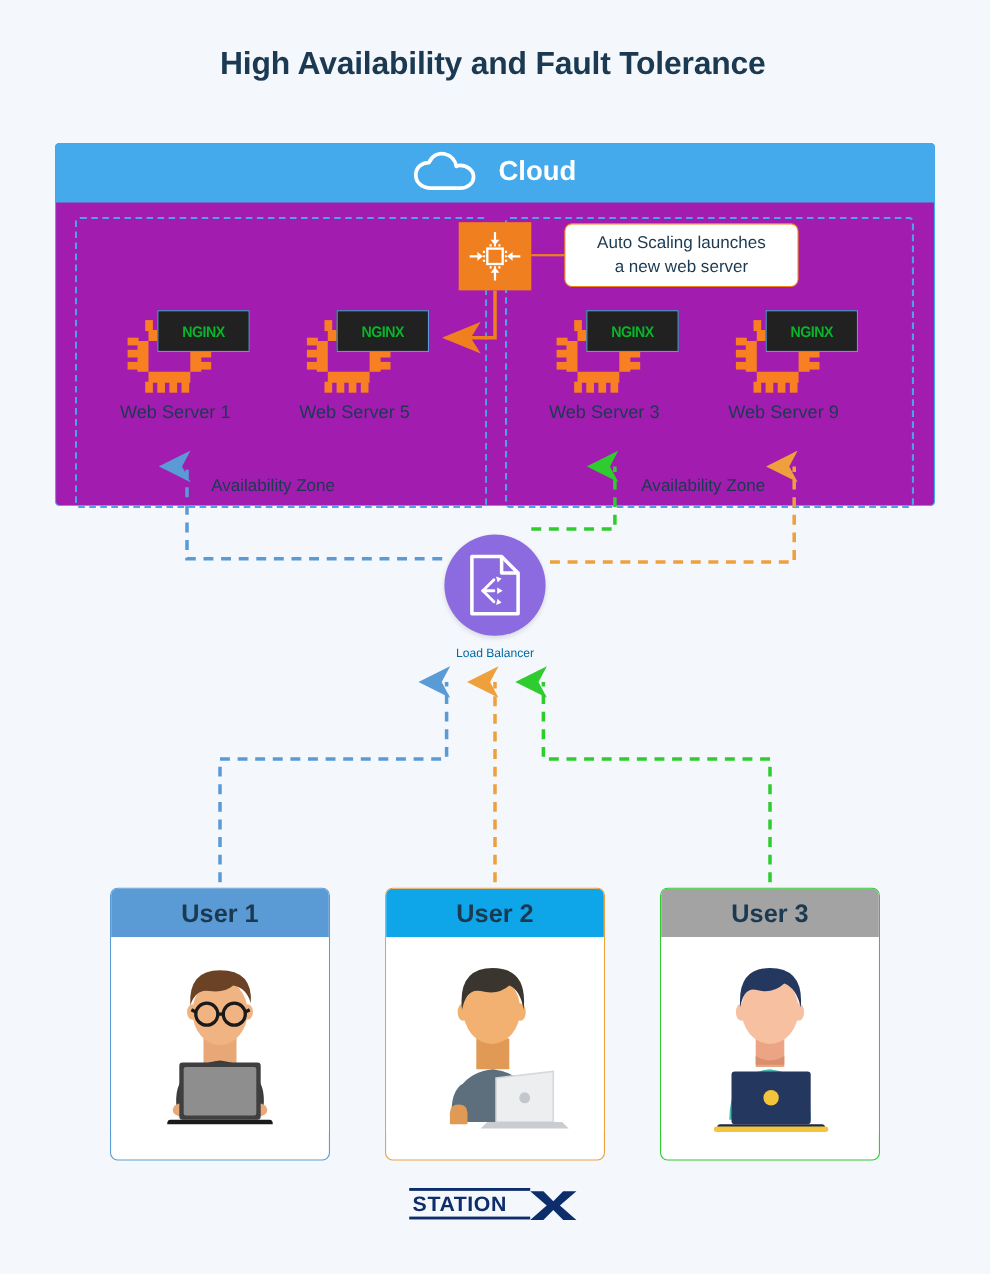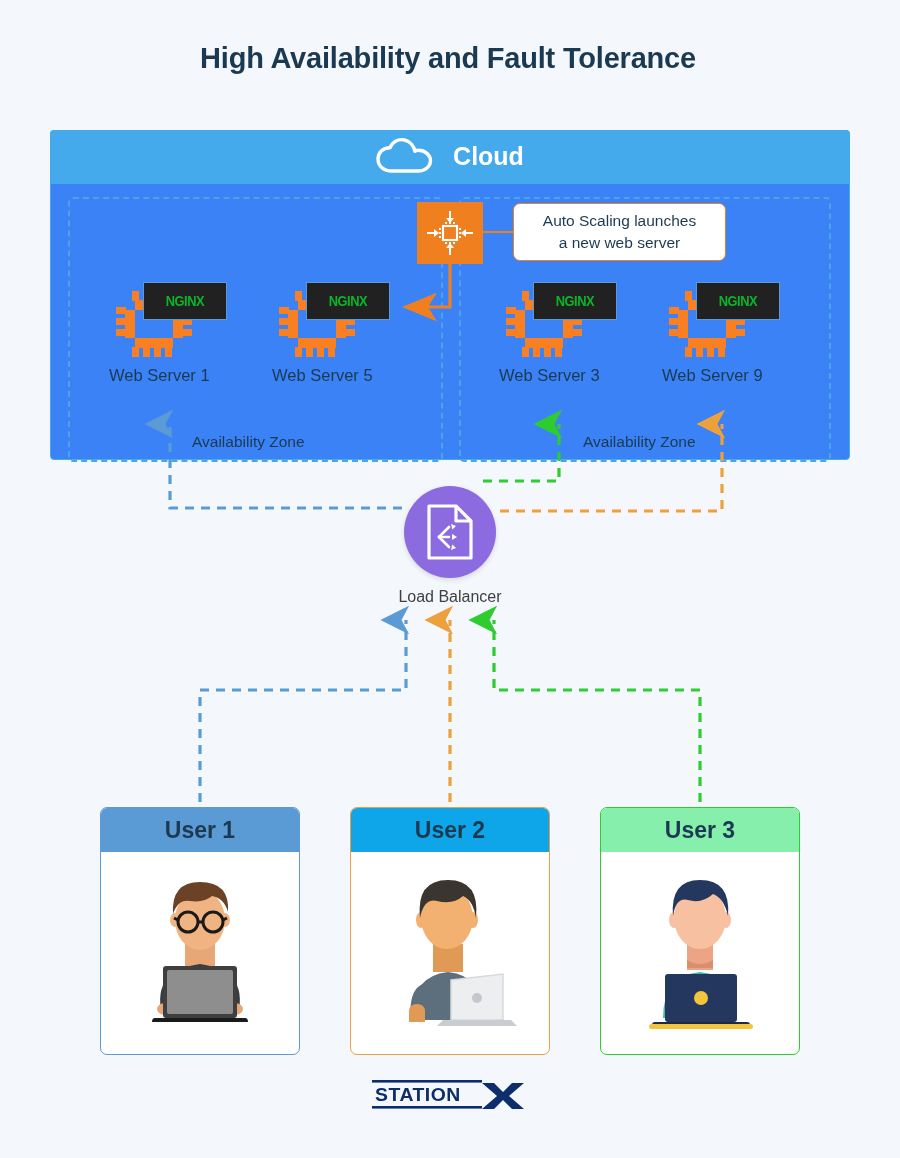--- a/index.html
+++ b/index.html
@@ -17,21 +17,21 @@
   #title {
     left: 0; top: 42px; width: 896px;
     text-align: center;
     font-size: 29px; font-weight: bold;
     color: #1b3a52; letter-spacing: -0.2px;
   }
 
   
   #cloud-panel {
     left: 50px; top: 130px; width: 800px; height: 330px;
-    background: #3b82f6;
+    background: #a21caf;
     border: 1.5px solid #45aaec;
     border-radius: 4px;
   }
   #cloud-header {
     position: absolute; left: -1.5px; top: -1.5px;
     width: 800px; height: 54px;
     background: #45aaec;
     border-radius: 4px 4px 0 0;
     display: flex; align-items: center; justify-content: center; gap: 14px;
   }
@@ -105,21 +105,21 @@
 
   
   #lb-circle {
     left: 404px; top: 486px; width: 92px; height: 92px;
     background: #8b6bdf; border-radius: 50%;
     display: flex; align-items: center; justify-content: center;
     box-shadow: 0 2px 5px rgba(0,0,0,0.13);
   }
   #lb-label {
     left: 350px; top: 588px; width: 200px;
-    text-align: center; font-size: 16px; color: #404040;
+    text-align: center; font-size: 11px; color: #0369a1;
   }
 
   
   .user-card {
     width: 200px; height: 248px;
     background: #ffffff;
     border-radius: 7px;
     overflow: hidden;
   }
   .user-head {
@@ -423,21 +423,21 @@
 
         <path d="M76 118 l52 -6 v46 l-52 0 z" fill="#eceef0"></path>
         <path d="M76 118 l52 -6 v46 l-52 0 z" fill="none" stroke="#d6d9dc" stroke-width="1.5"></path>
         <circle cx="102" cy="136" r="5" fill="#c4c8cc"></circle>
         <path d="M68 158 h68 l6 6 h-80 z" fill="#c9ccd0"></path>
       </svg>
     </div>
   </div>
 
   <div class="abs user-card" id="user-3">
-    <div class="user-head" style="background:#86efac">
+    <div class="user-head" style="background:#a3a3a3">
       <span>User 3</span>
     </div>
     <div class="user-body">
       <svg width="150" height="168" viewBox="0 0 150 168">
 
         <path d="M62 82 h26 v26 h-26 z" fill="#eba584"></path>
         <path d="M62 98 q13 8 26 0 v8 h-26 z" fill="#d98e6e"></path>
 
         <path d="M38 156 q0 -42 37 -46 q37 4 37 46 z" fill="#45b9ae"></path>
 

